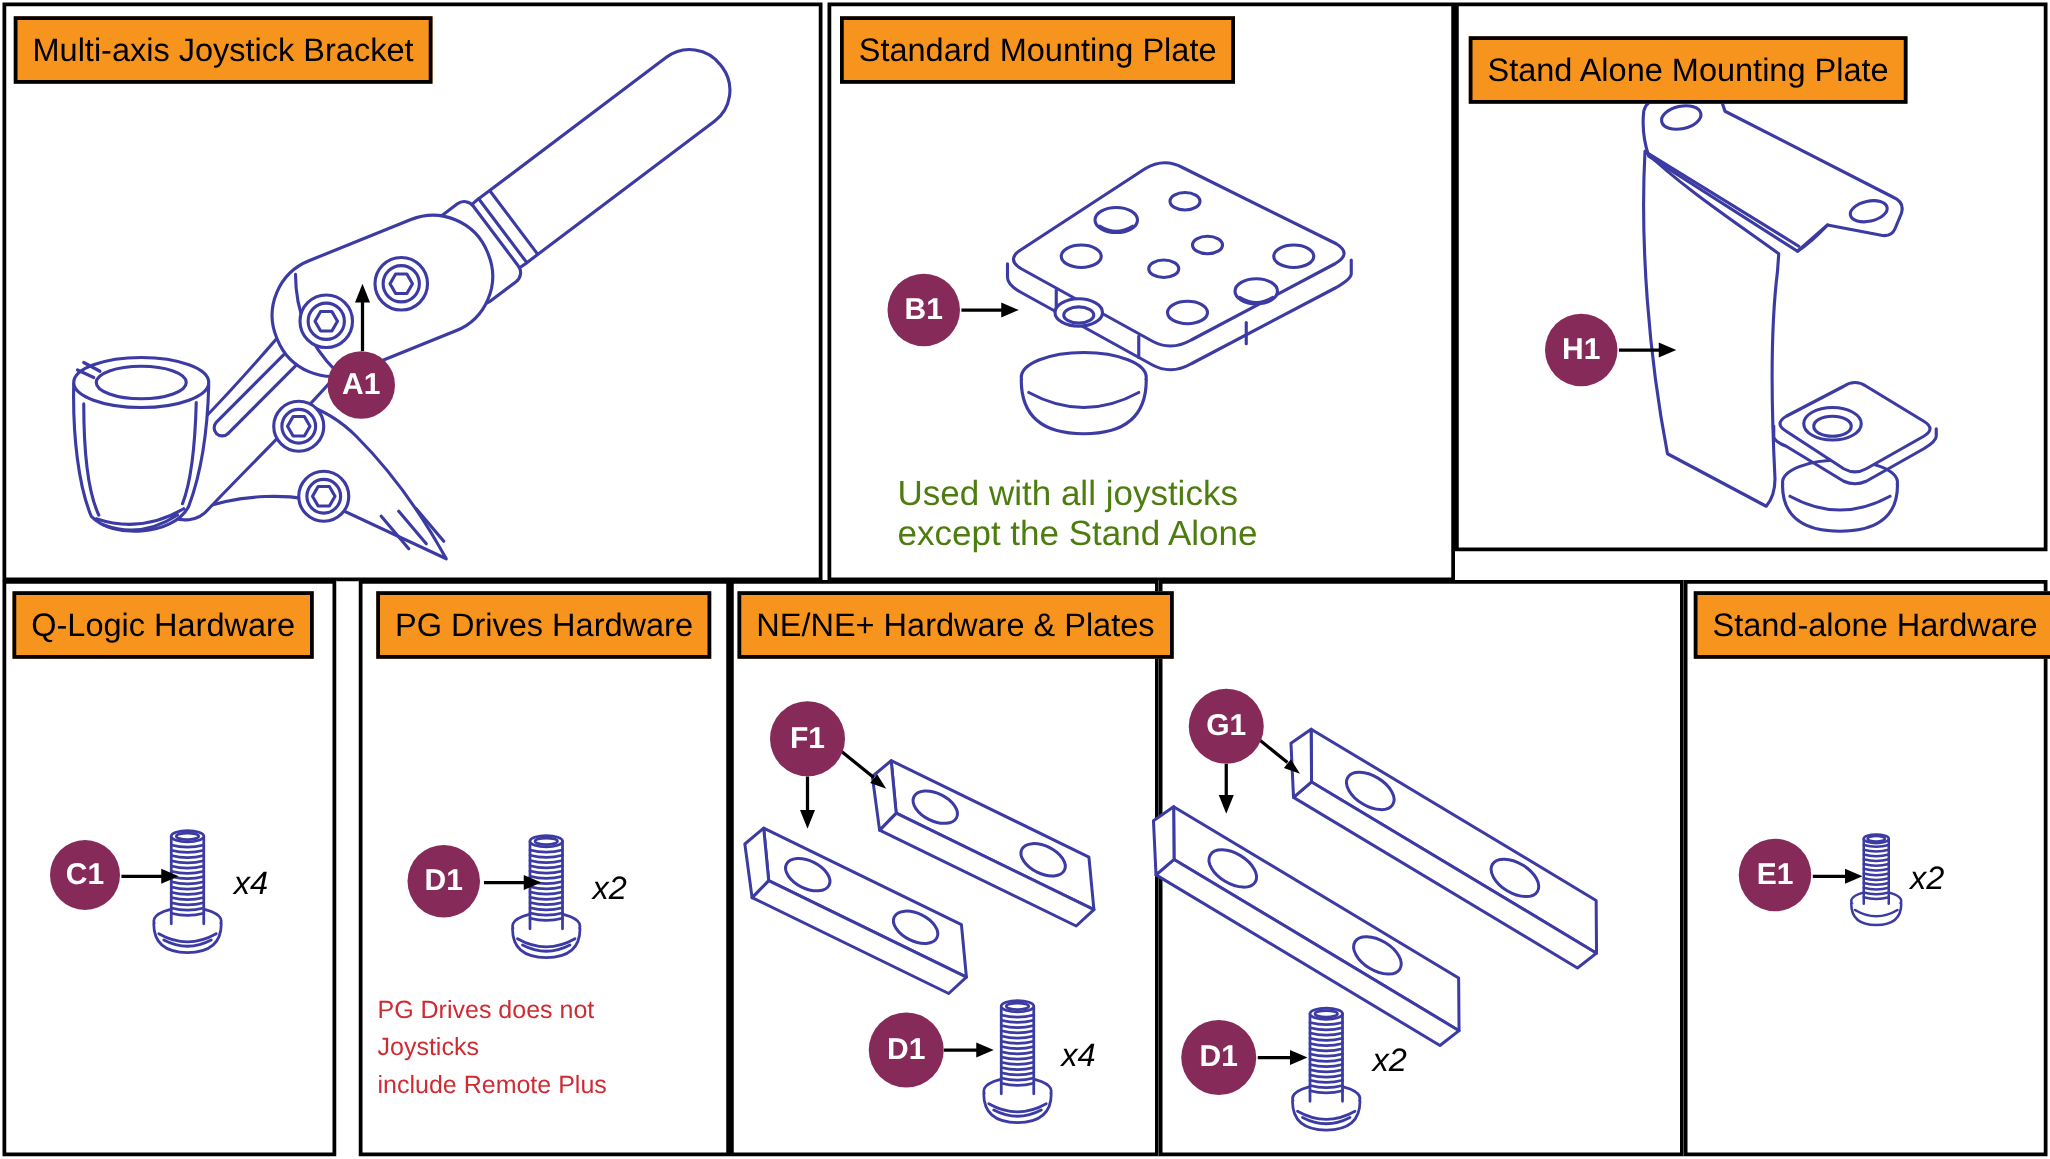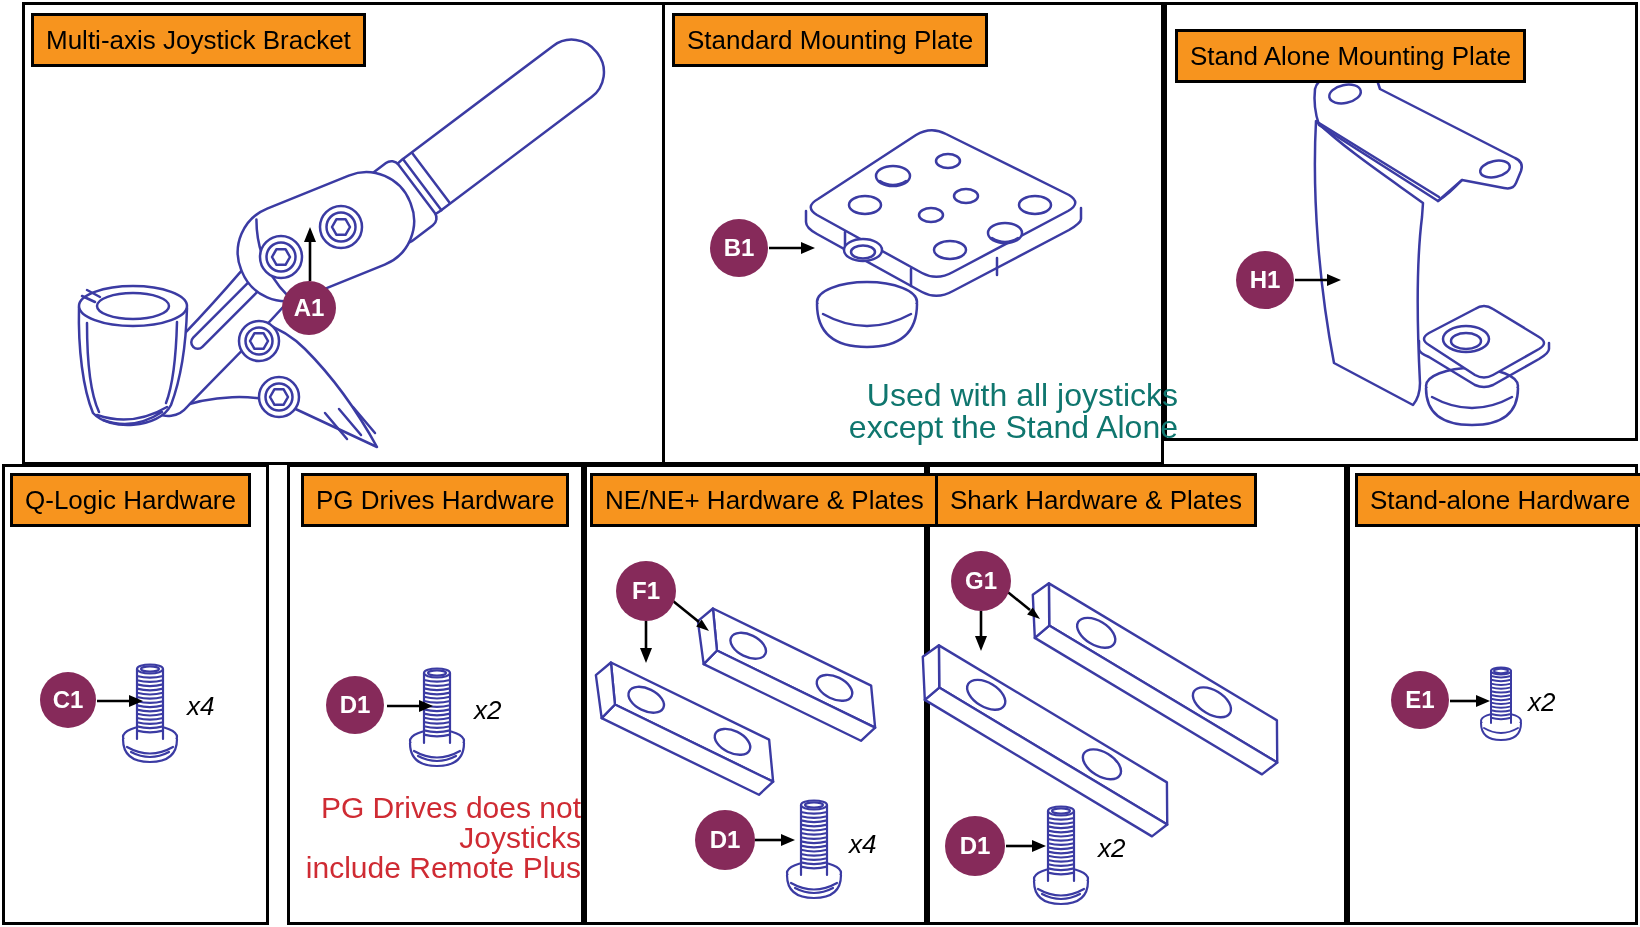--- a/index.html
+++ b/index.html
@@ -6,27 +6,27 @@
   body{width:1640px;height:927px;position:relative;font-family:"Liberation Sans",sans-serif;overflow:hidden;}
   .panel{position:absolute;background:#fff;border:3px solid #000;box-sizing:border-box;}
   .hdr{position:absolute;background:#F7941E;border:3px solid #000;font-size:26px;color:#000;
        padding:11px 12px;white-space:nowrap;z-index:6;line-height:1;}
   .badge{position:absolute;width:58px;height:58px;border-radius:50%;background:#862A5A;color:#fff;
          font-weight:bold;font-size:24px;display:flex;align-items:center;justify-content:center;z-index:5;}
   .arrow{position:absolute;z-index:4;}
   .qty{position:absolute;font-size:26px;color:#000;z-index:4;font-style:italic;}
   .art{position:absolute;z-index:1;}
   .bar{position:absolute;transform-origin:0 0;z-index:1;}
-  .note{position:absolute;text-align:right;font-size:32px;line-height:32px;color:#0f766e;z-index:3;}
-  .rednote{position:absolute;left:0;width:100%;text-align:right;font-size:30px;line-height:30px;color:#CF2B33;z-index:3;}
+  .note{position:absolute;text-align:left;font-size:28px;line-height:32px;color:#4d7c0f;z-index:3;}
+  .rednote{position:absolute;left:12px;width:100%;text-align:left;font-size:20px;line-height:30px;color:#CF2B33;z-index:3;}
 </style>
 </head>
 <body>
 
-<div class="panel" style="left:2px;top:2px;width:656px;height:463px;margin-left:20px;">
+<div class="panel" style="left:2px;top:2px;width:656px;height:463px;">
   <div class="hdr" style="left:6px;top:8px;">
     <span>Multi-axis Joystick Bracket</span>
   </div>
   <svg class="art" style="left:0;top:0;" width="650" height="457" viewBox="0 0 650 457">
     <g fill="none" stroke="#3B3BA3" stroke-width="2.5" stroke-linejoin="round" stroke-linecap="round">
 
       <path fill="#fff" d="M150,404 C185,390 230,388 262,400 L352,442 C330,402 306,370 280,344 C266,330 250,322 238,318 L200,352 Z"></path>
       <path d="M300,408 L322,434 M314,404 L336,430 M328,402 L350,428"></path>
 
       <path fill="#fff" d="M240,238 C205,280 160,330 120,368 C108,382 112,398 126,406 C140,414 154,412 162,402 C200,362 244,320 272,286 C280,270 276,250 262,242 Z"></path>
@@ -265,23 +265,20 @@
     <line x1="0" y1="8" x2="27" y2="8" stroke="#000" stroke-width="2.6"></line>
       <polygon points="26,2 40,8 26,14" fill="#000"></polygon>
   </svg>
   <div class="badge" style="left:108px;top:343px;width:60px;height:60px;">
     <span>D1</span>
   </div>
   <div class="qty" style="left:262px;top:362px;">x4</div>
 </div>
 
 <div class="panel" style="left:927px;top:464px;width:420px;height:461px;">
-  <div class="hdr" style="left:5px;top:6px;">
-    <span>Shark Hardware &amp; Plates</span>
-  </div>
 
   <div class="bar" style="left:110px;top:104px;transform:rotate(31deg);">
     <svg width="309" height="66" viewBox="0 0 309 66">
       <g fill="none" stroke="#3B3BA3" stroke-width="2.4" stroke-linejoin="round">
         <path fill="#fff" d="M14,6 L280,6 L302,42 L36,42 Z"></path>
         <path fill="#fff" d="M36,42 L302,42 L295,60 L30,60 Z"></path>
         <path fill="#fff" d="M14,6 L36,42 L30,60 L6,24 Z"></path>
         <ellipse cx="80" cy="24" rx="21" ry="12" fill="#fff"></ellipse>
         <ellipse cx="215" cy="24" rx="21" ry="12" fill="#fff"></ellipse>
       </g>

